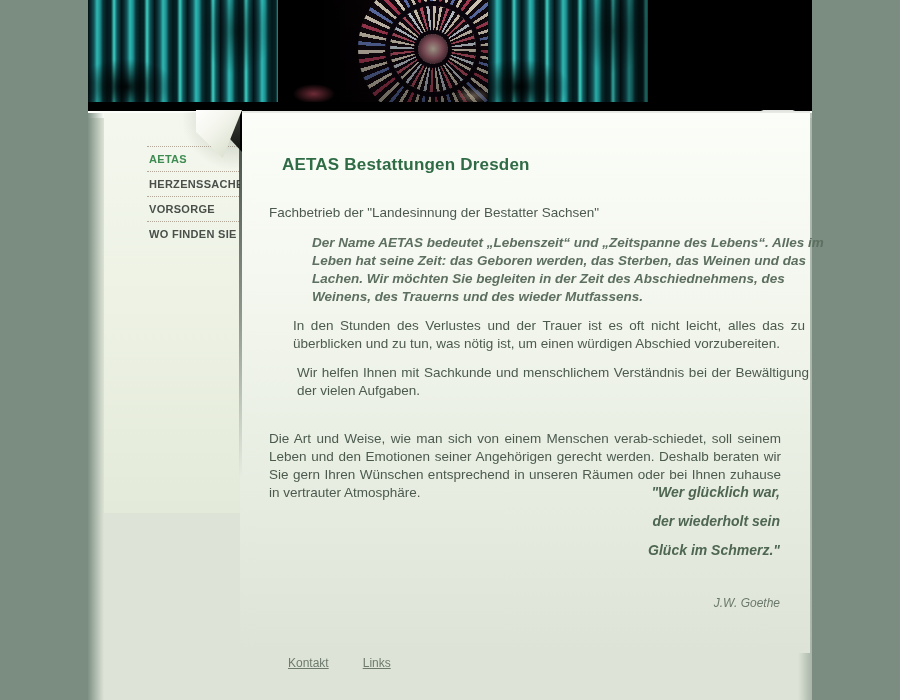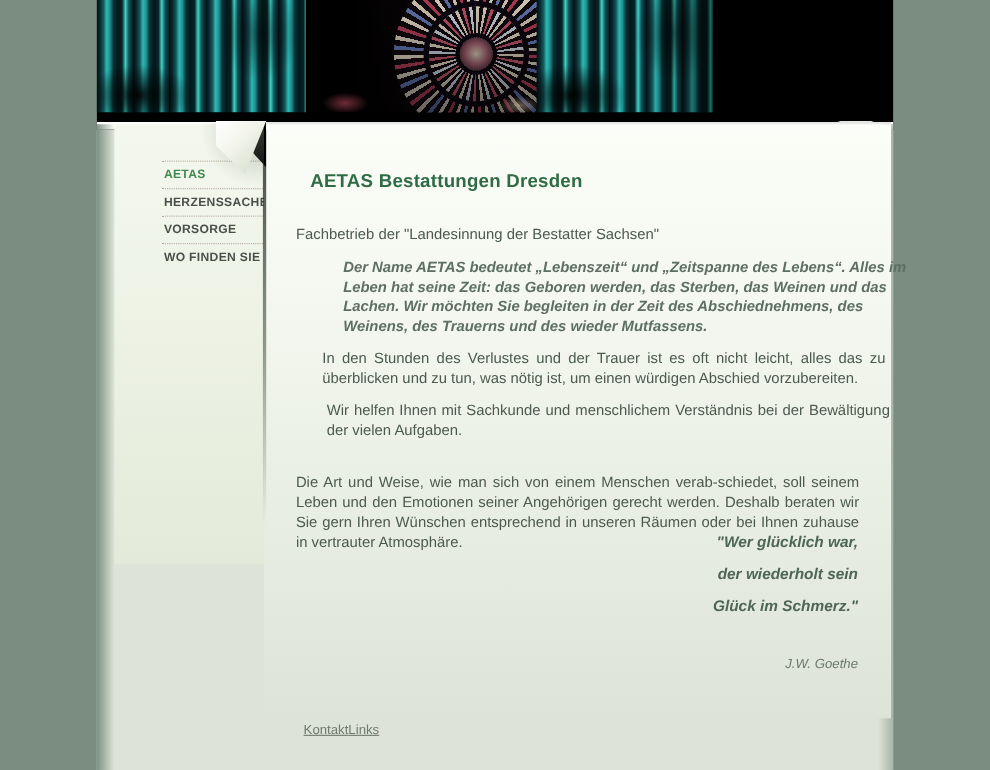--- a/index.html
+++ b/index.html
@@ -318,23 +318,24 @@
     text-align: right;
     font-size: 12px;
     font-style: italic;
     color: #6b786c;
     margin-top: 24px;
   }
 
   
   #footer {
     position: absolute;
-    left: 276px;
+    left: 288px;
     top: 656px;
     display: flex;
+    gap: 34px;
   }
   .footer-link {
     font-size: 12px;
     color: #6e7a6e;
     text-decoration: underline;
     cursor: pointer;
   }
 </style>
 </head>
 <body>

